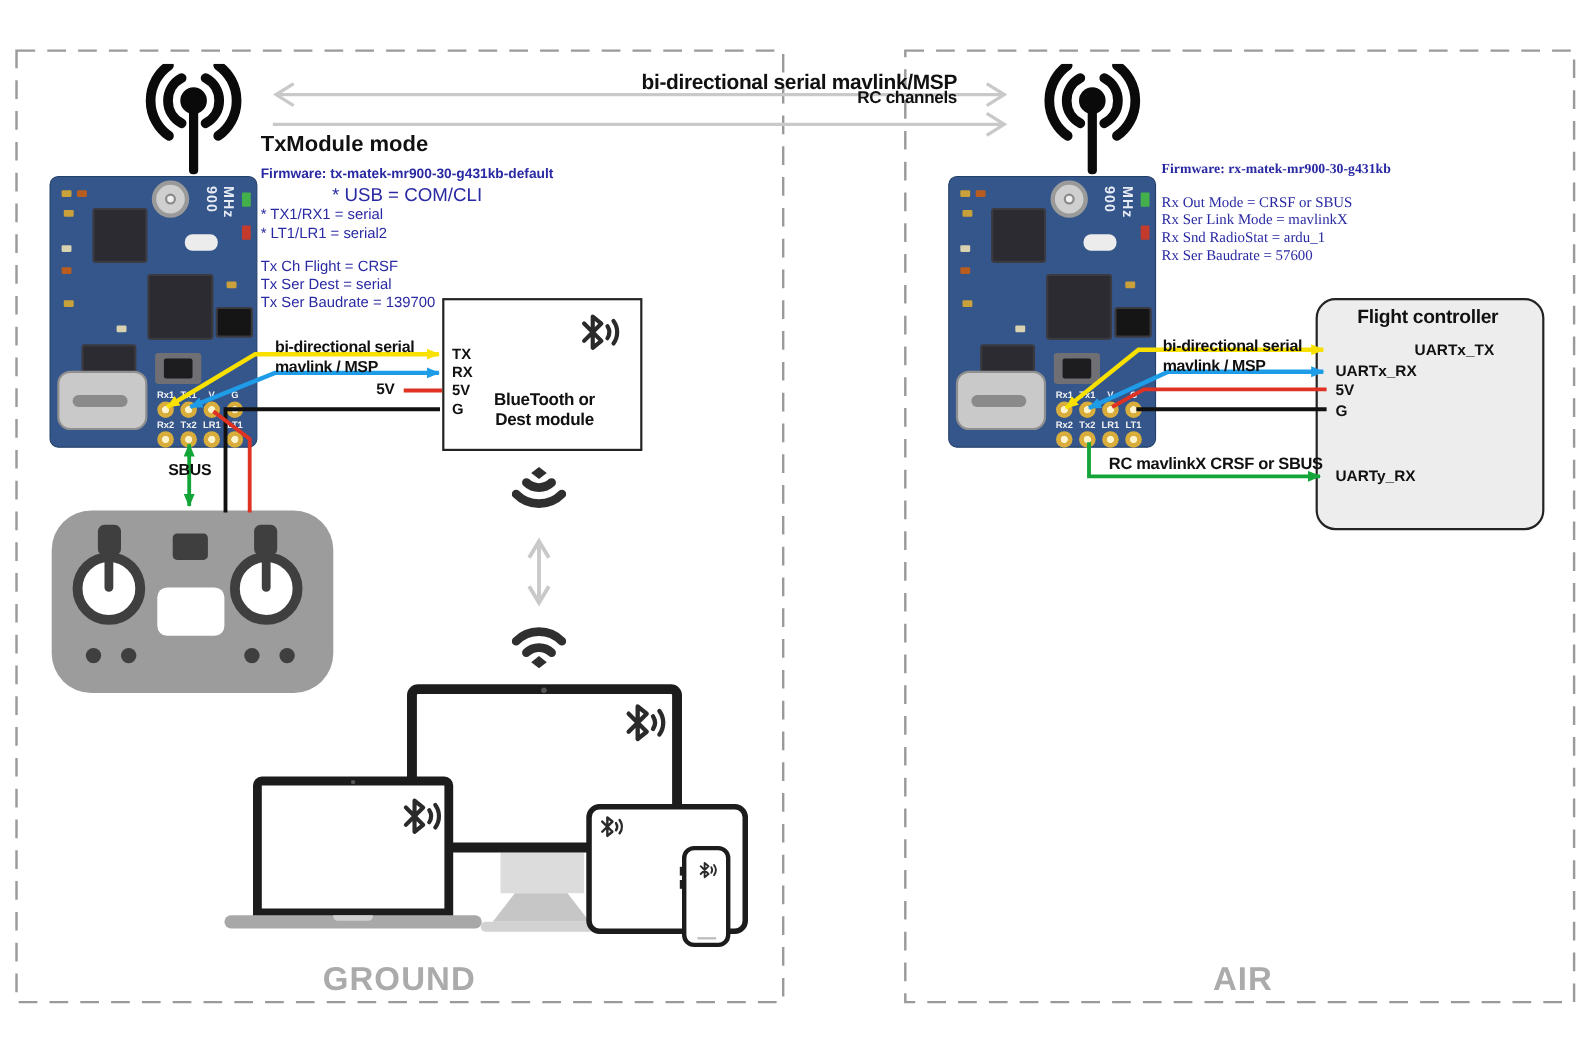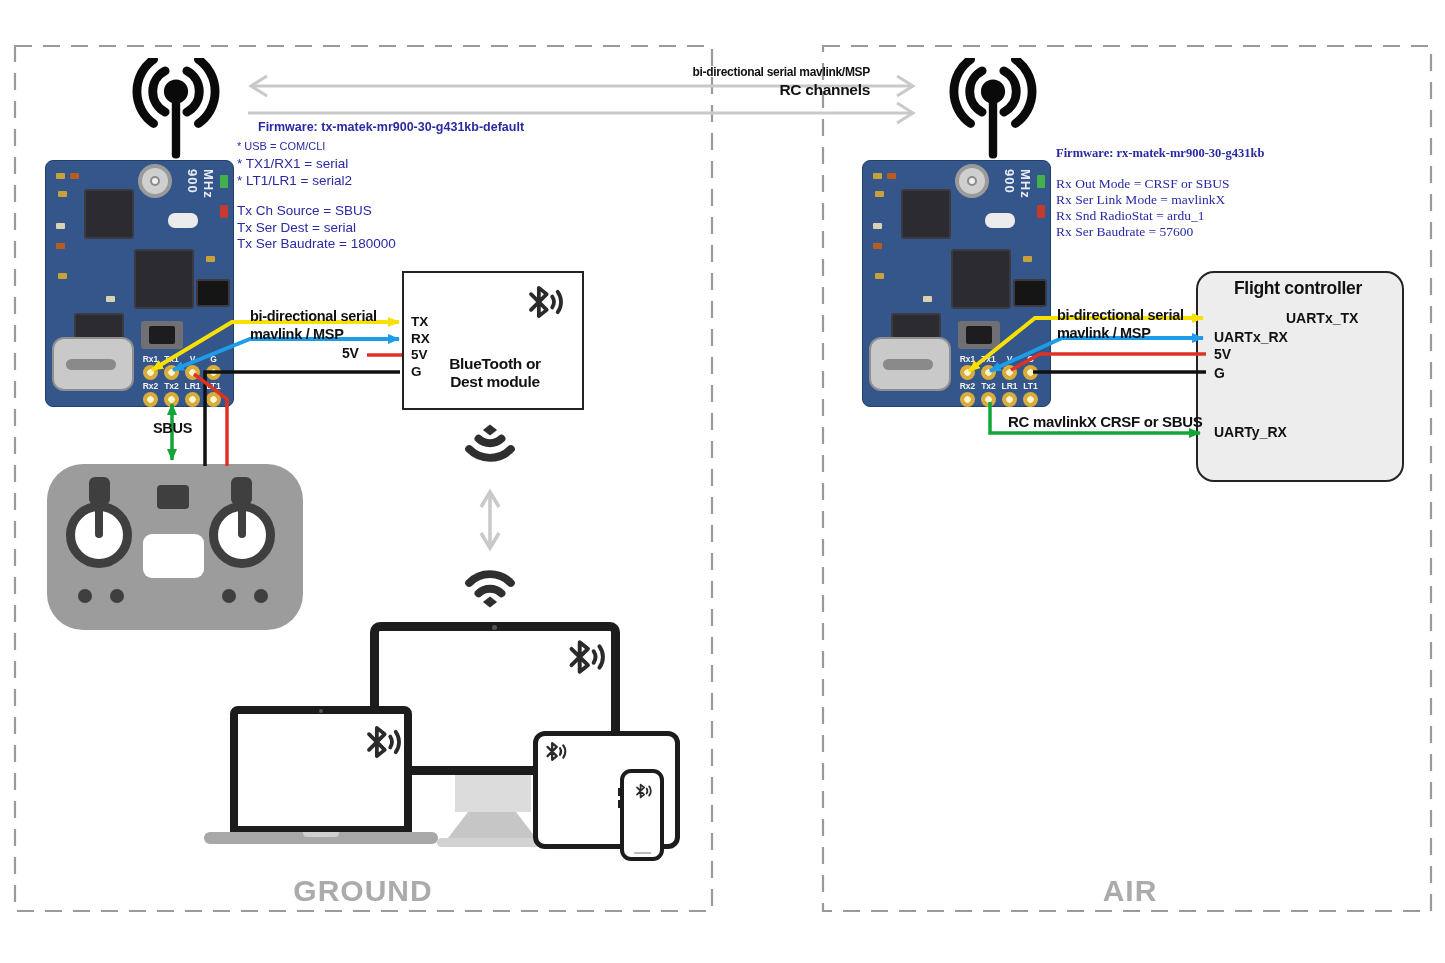--- a/index.html
+++ b/index.html
@@ -93,21 +93,21 @@
     <polyline points="481,533 490,548 499,533" fill="none" stroke="#c9c9c9" stroke-width="3.5"></polyline>
   </svg>
 
   <svg class="icon" style="left:120;top:58;left:120px;top:58px;z-index:4" width="112" height="107">
       <use href="#sym-ant"></use>
     </svg>
   <svg class="icon" style="left:937px;top:58px;z-index:4" width="112" height="107">
       <use href="#sym-ant"></use>
     </svg>
 
-  <div class="lbl" style="left:560px;top:65px;width:310px;text-align:right;font-size:12px;">bi-directional serial mavlink/MSP</div>
+  <div class="lbl" style="left:560px;top:65px;width:310px;text-align:right;font-size:19px;">bi-directional serial mavlink/MSP</div>
   <div class="lbl" style="left:660px;top:81px;width:210px;text-align:right;font-size:15.5px;">RC channels</div>
 
   <div class="board" style="left:45px;top:160px;">
     <div class="abs" style="left:92px;top:3px;width:34px;height:34px;border-radius:50%;background:#cfcfcf;border:4px solid #9a9a9a;box-sizing:border-box;"></div>
     <div class="abs" style="left:104px;top:15px;width:10px;height:10px;border-radius:50%;background:#efefef;border:2px solid #8a8a8a;box-sizing:border-box;"></div>
     <div class="freq" style="left:138px;top:8px;">900
 MHz</div>
     <div class="chip" style="left:38px;top:28px;width:46px;height:46px;"></div>
     <div class="chip" style="left:88px;top:88px;width:56px;height:56px;"></div>
     <div class="chip" style="left:28px;top:152px;width:46px;height:46px;"></div>
@@ -185,28 +185,29 @@
       <span class="padlbl" style="left:42px;top:27px;">LR1</span>
       <span class="padlbl" style="left:63px;top:27px;">LT1</span>
       <span class="solderpad" style="left:3px;top:38px;"></span>
       <span class="solderpad" style="left:24px;top:38px;"></span>
       <span class="solderpad" style="left:45px;top:38px;"></span>
       <span class="solderpad" style="left:66px;top:38px;"></span>
     </div>
   </div>
 
   <div class="abs" style="left:237px;top:120px;z-index:6;">
-    <div class="cfg" style="font-size:12.5px;font-weight:700;margin-bottom:4px;margin-left:21px;">Firmware: tx-matek-mr900-30-g431kb-default</div>
-    <div class="cfg" style="font-size:11px;line-height:17px;">* USB = COM/CLI</div>
+    <div style="font-size:20px;font-weight:700;margin-bottom:8px;">TxModule mode</div>
+    <div class="cfg" style="font-size:12.5px;font-weight:700;margin-bottom:4px;">Firmware: tx-matek-mr900-30-g431kb-default</div>
+    <div class="cfg" style="font-size:17px;line-height:17px;text-align:center;">* USB = COM/CLI</div>
     <div class="cfg" style="font-size:13.5px;line-height:17px;">* TX1/RX1 = serial</div>
     <div class="cfg" style="font-size:13.5px;line-height:17px;">* LT1/LR1 = serial2</div>
     <div style="height:14px;"></div>
-    <div class="cfg" style="font-size:13.5px;line-height:16.5px;">Tx Ch Source = SBUS</div>
+    <div class="cfg" style="font-size:13.5px;line-height:16.5px;">Tx Ch Flight = CRSF</div>
     <div class="cfg" style="font-size:13.5px;line-height:16.5px;">Tx Ser Dest = serial</div>
-    <div class="cfg" style="font-size:13.5px;line-height:16.5px;">Tx Ser Baudrate = 180000</div>
+    <div class="cfg" style="font-size:13.5px;line-height:16.5px;">Tx Ser Baudrate = 139700</div>
   </div>
 
   <div class="abs" style="left:1056px;top:146px;z-index:6;font-family:Liberation Serif, serif;">
     <div class="cfg" style="font-size:12.5px;font-weight:700;">Firmware: rx-matek-mr900-30-g431kb</div>
     <div style="height:15px;"></div>
     <div class="cfg" style="font-size:13.5px;line-height:16px;">Rx Out Mode = CRSF or SBUS</div>
     <div class="cfg" style="font-size:13.5px;line-height:16px;">Rx Ser Link Mode = mavlinkX</div>
     <div class="cfg" style="font-size:13.5px;line-height:16px;">Rx Snd RadioStat = ardu_1</div>
     <div class="cfg" style="font-size:13.5px;line-height:16px;">Rx Ser Baudrate = 57600</div>
   </div>

